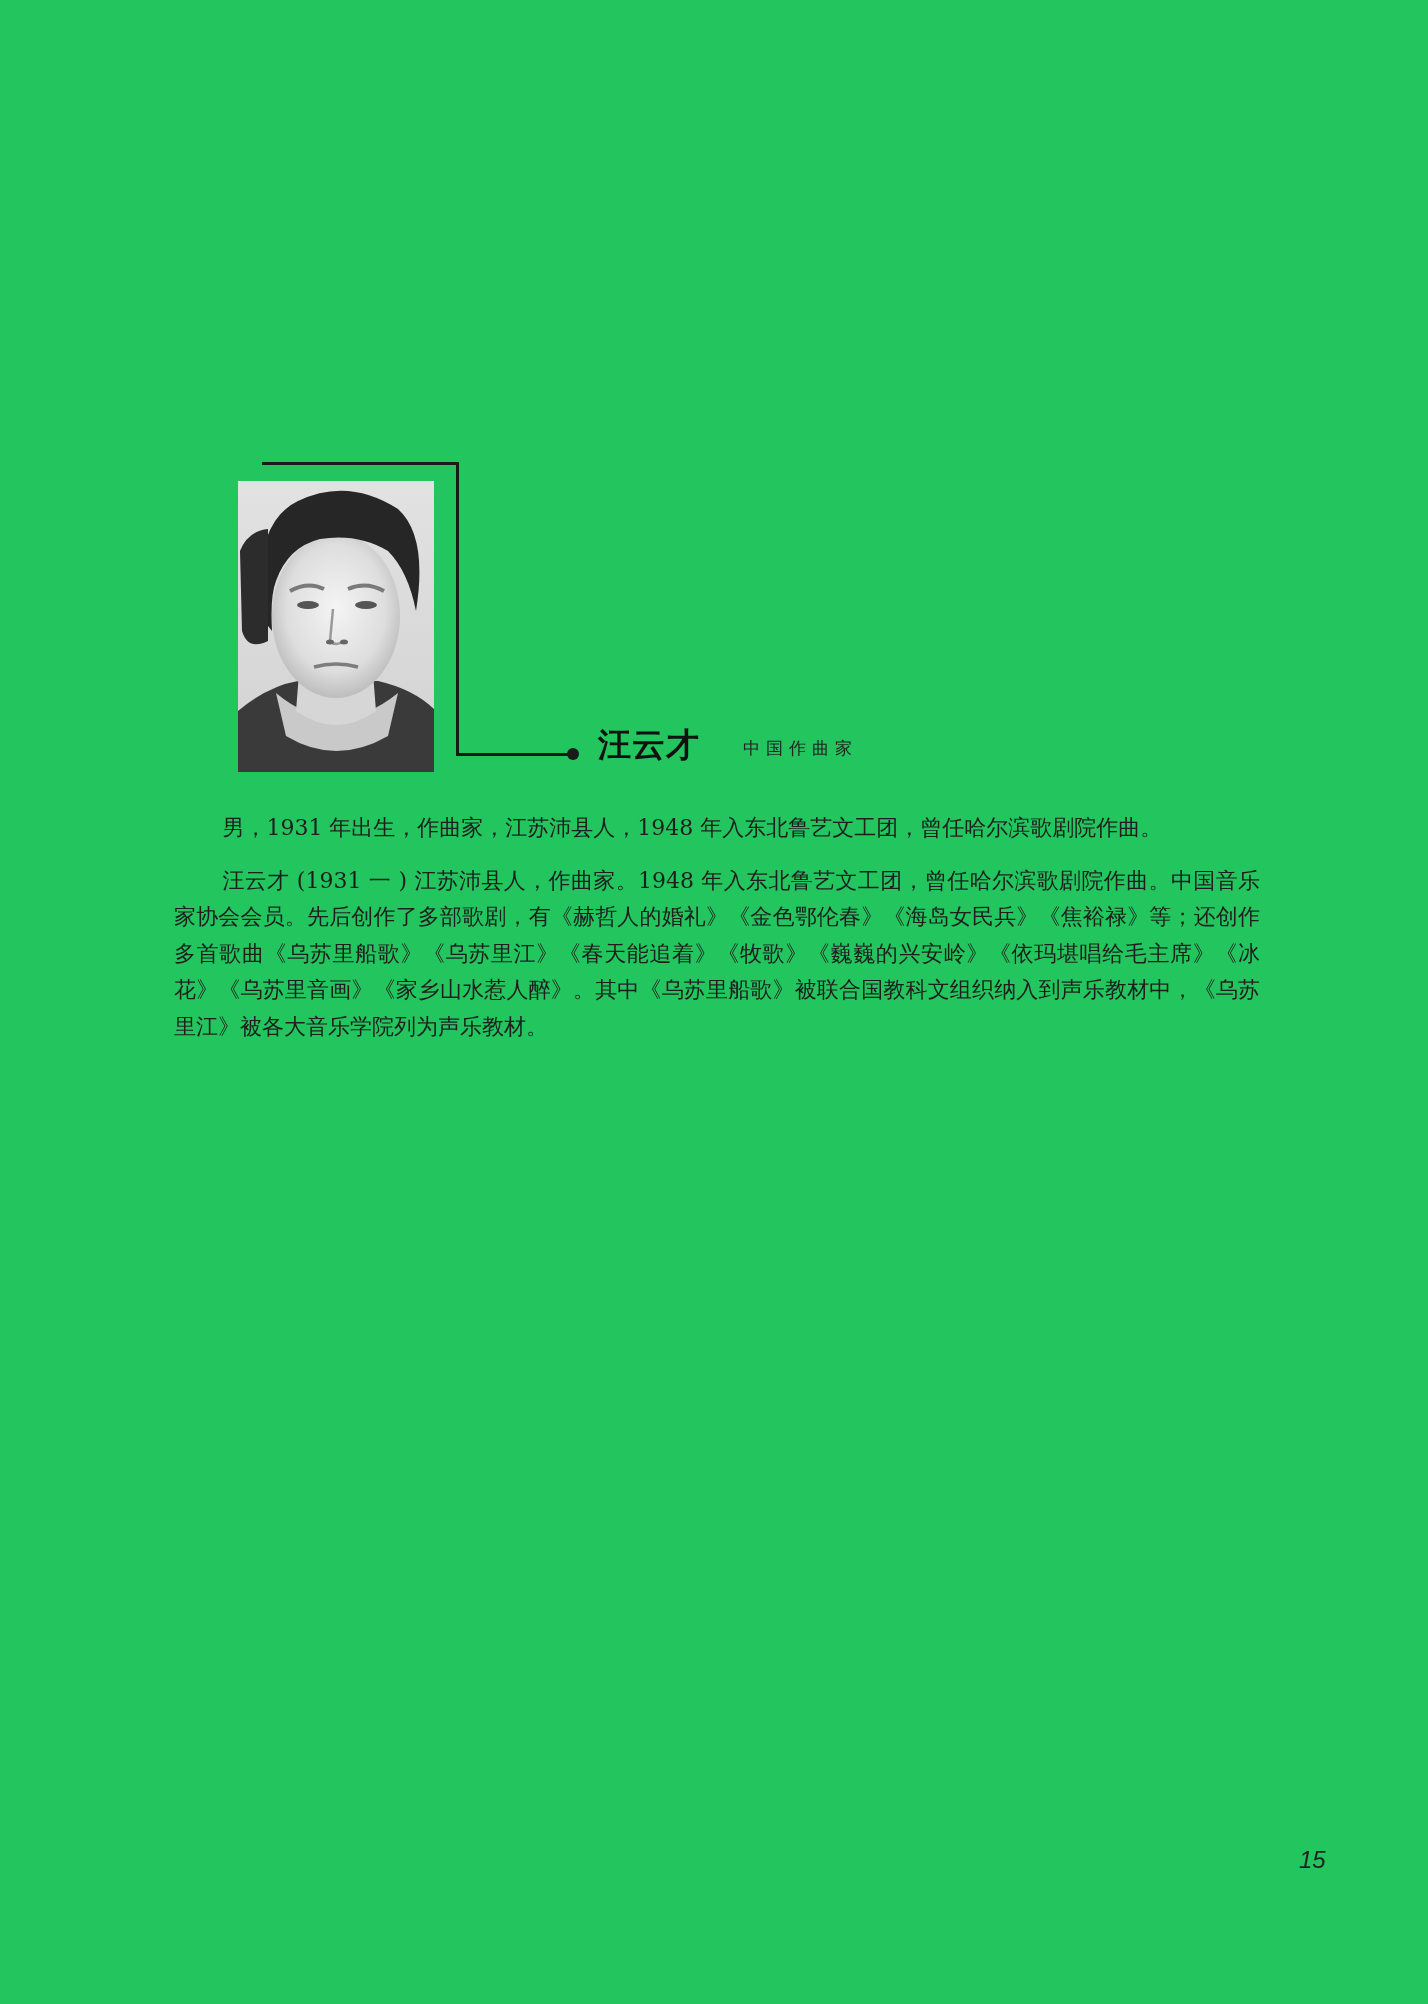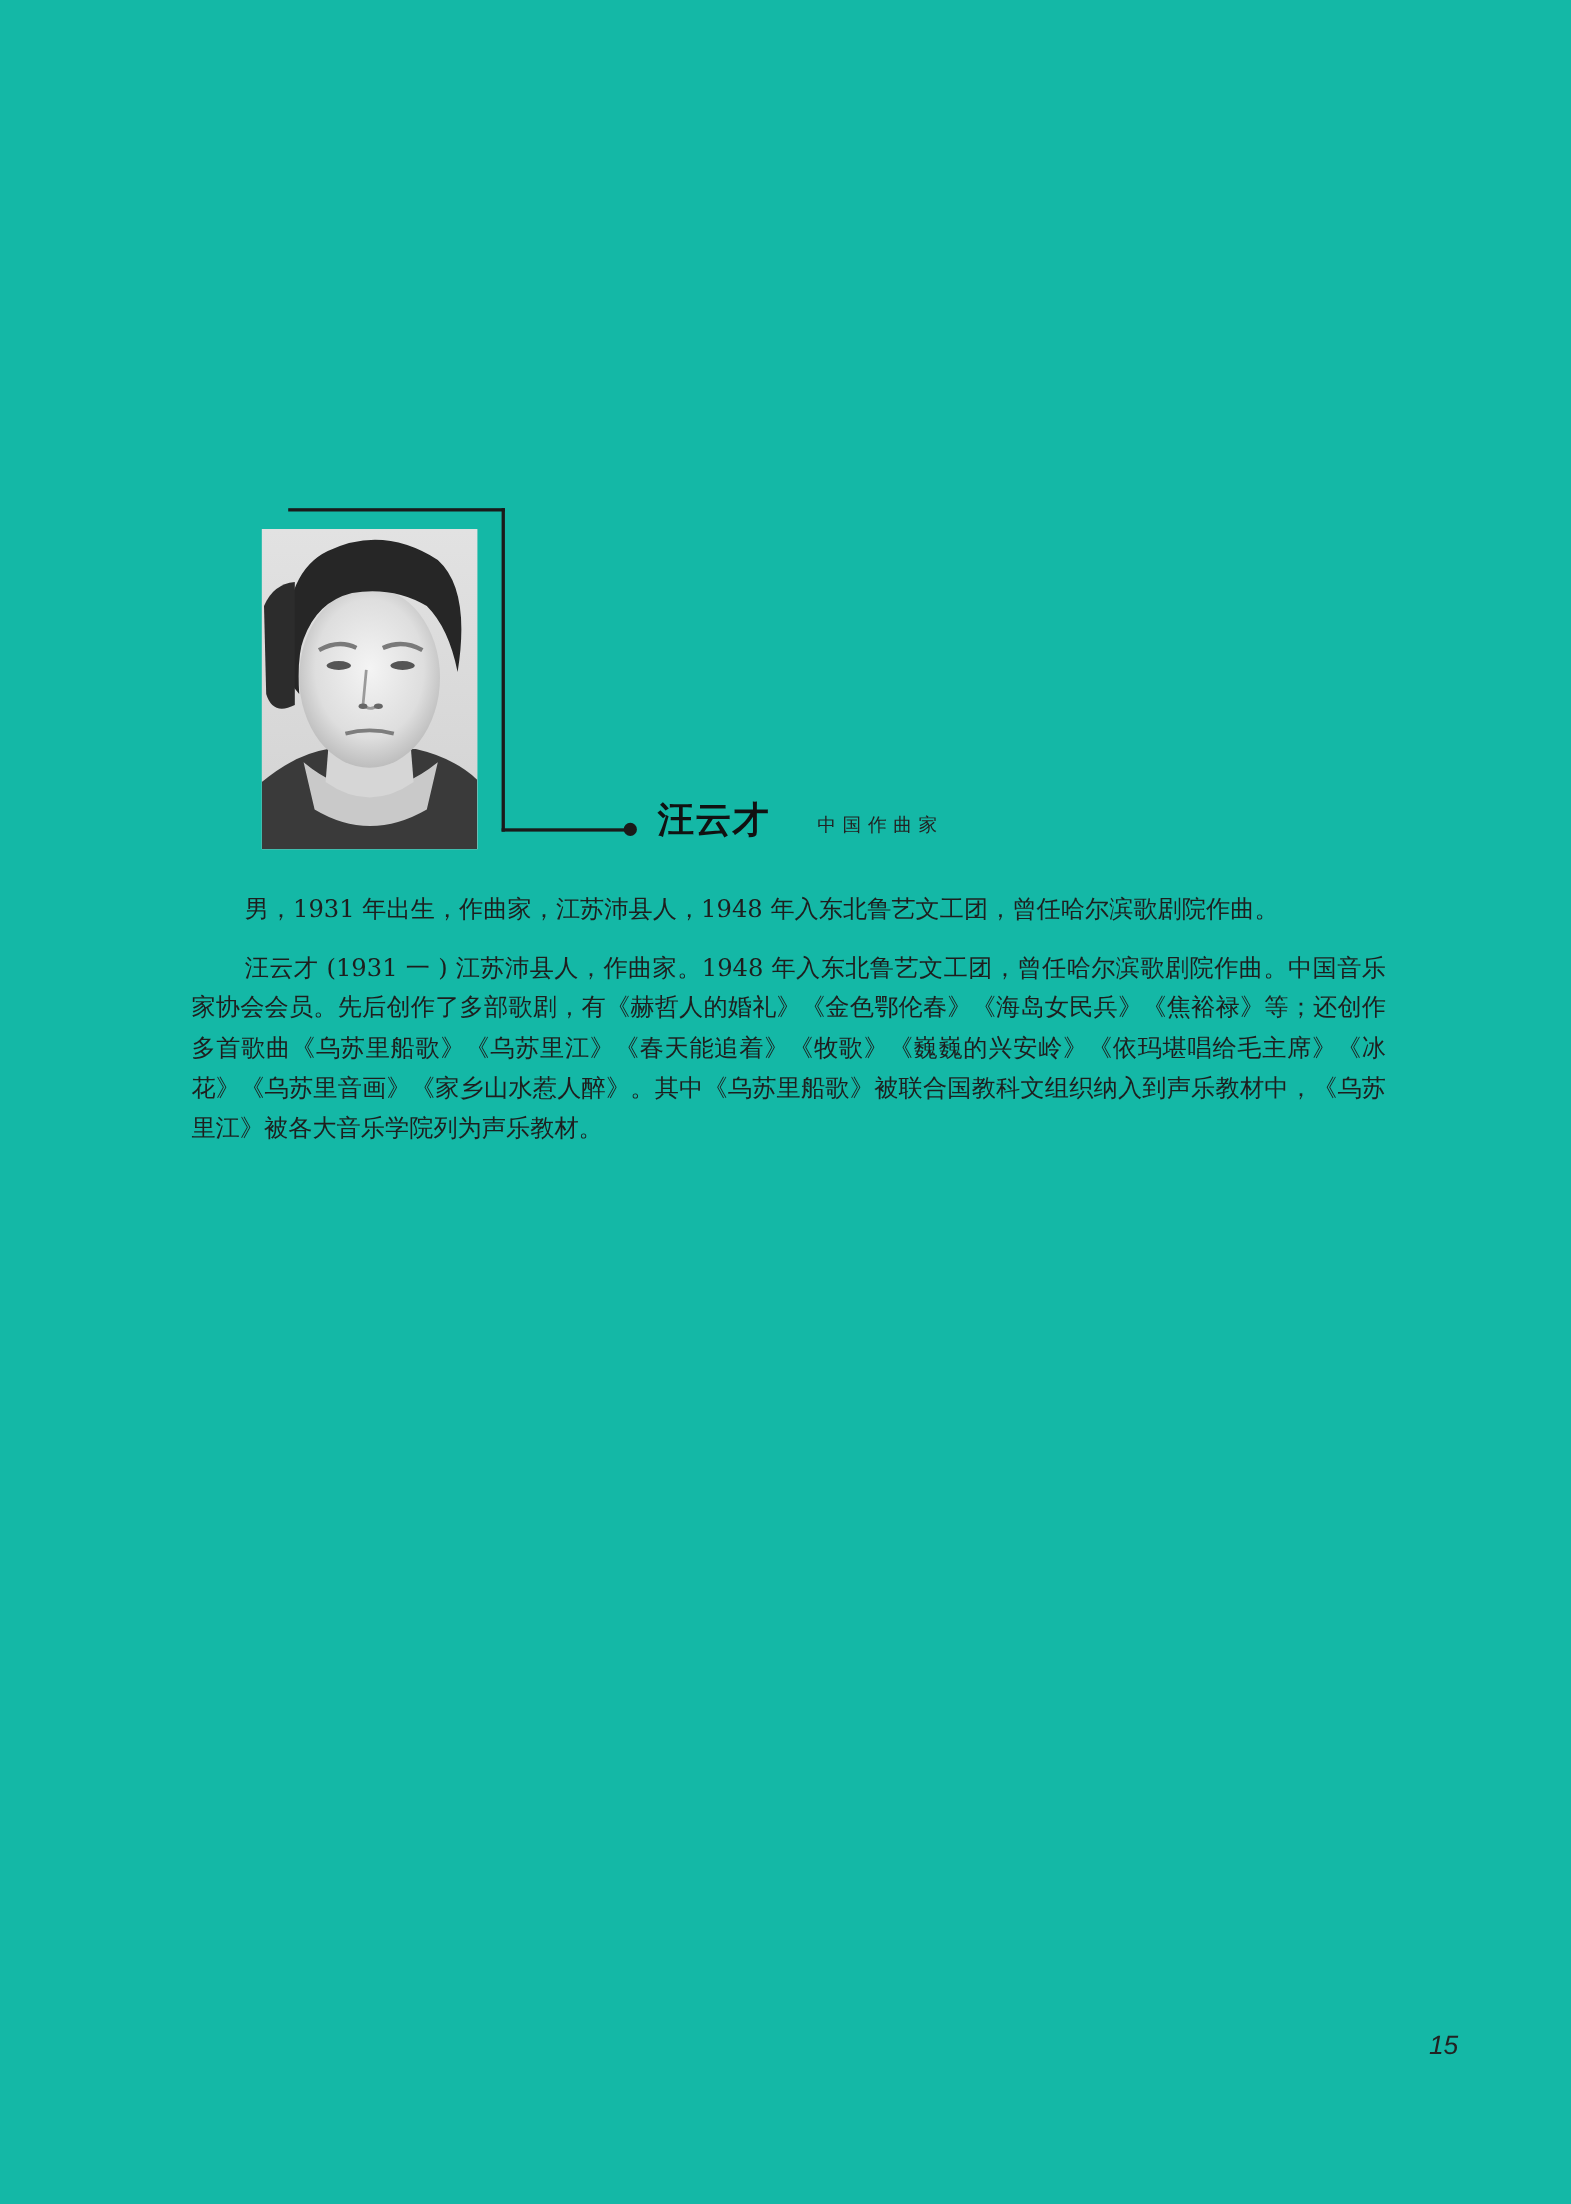--- a/index.html
+++ b/index.html
@@ -1,38 +1,38 @@
 <!DOCTYPE html>
 <html><head>
 <meta charset="utf-8">
 <style>
   html, body { margin: 0; padding: 0; background: #ffffff; }
   body { width: 1428px; height: 2004px; position: relative; overflow: hidden;
          font-family: "DejaVu Serif", "Liberation Serif", serif; color: #1c1c1c; }
-  .page { position: absolute; inset: 0; background: #14b8a6; }
+  .page { position: absolute; inset: 0; background: #22c55e; }
 
   
   .line { position: absolute; background: #1a1a1a; }
   .line-top { left: 262px; top: 462px; width: 197px; height: 3px; }
   .line-vert { left: 456px; top: 462px; width: 3px; height: 294px; }
   .line-bottom { left: 456px; top: 753px; width: 118px; height: 3px; }
   .dot { position: absolute; left: 567px; top: 748px; width: 12px; height: 12px;
          border-radius: 50%; background: #1a1a1a; }
 
   
   .portrait { position: absolute; left: 238px; top: 481px; width: 196px; height: 291px;
               overflow: hidden; background: #dcdcdc; }
   .portrait svg { display: block; }
 
   
   .name { position: absolute; left: 598px; top: 728px; font-size: 33px; font-weight: bold;
           font-family: "DejaVu Serif", "Liberation Serif", serif; letter-spacing: 1px;
           line-height: 1; color: #111; }
   .title { position: absolute; left: 743px; top: 741px; font-size: 17px;
-           font-family: Liberation Sans, sans-serif; letter-spacing: 6px;
+           font-family: Liberation Mono, monospace; letter-spacing: 6px;
            line-height: 1; color: #222; }
 
   
   .body-text { position: absolute; left: 174px; top: 810px; width: 1086px;
                font-size: 22px; line-height: 36.6px; text-align: justify;
                font-family: "DejaVu Serif", "Liberation Serif", serif; color: #1e1e1e; }
   .body-text p { margin: 0; text-indent: 2.2em; }
   .body-text p + p { margin-top: 16px; }
 
   .page-number { position: absolute; left: 1299px; top: 1846px; font-size: 24px;

